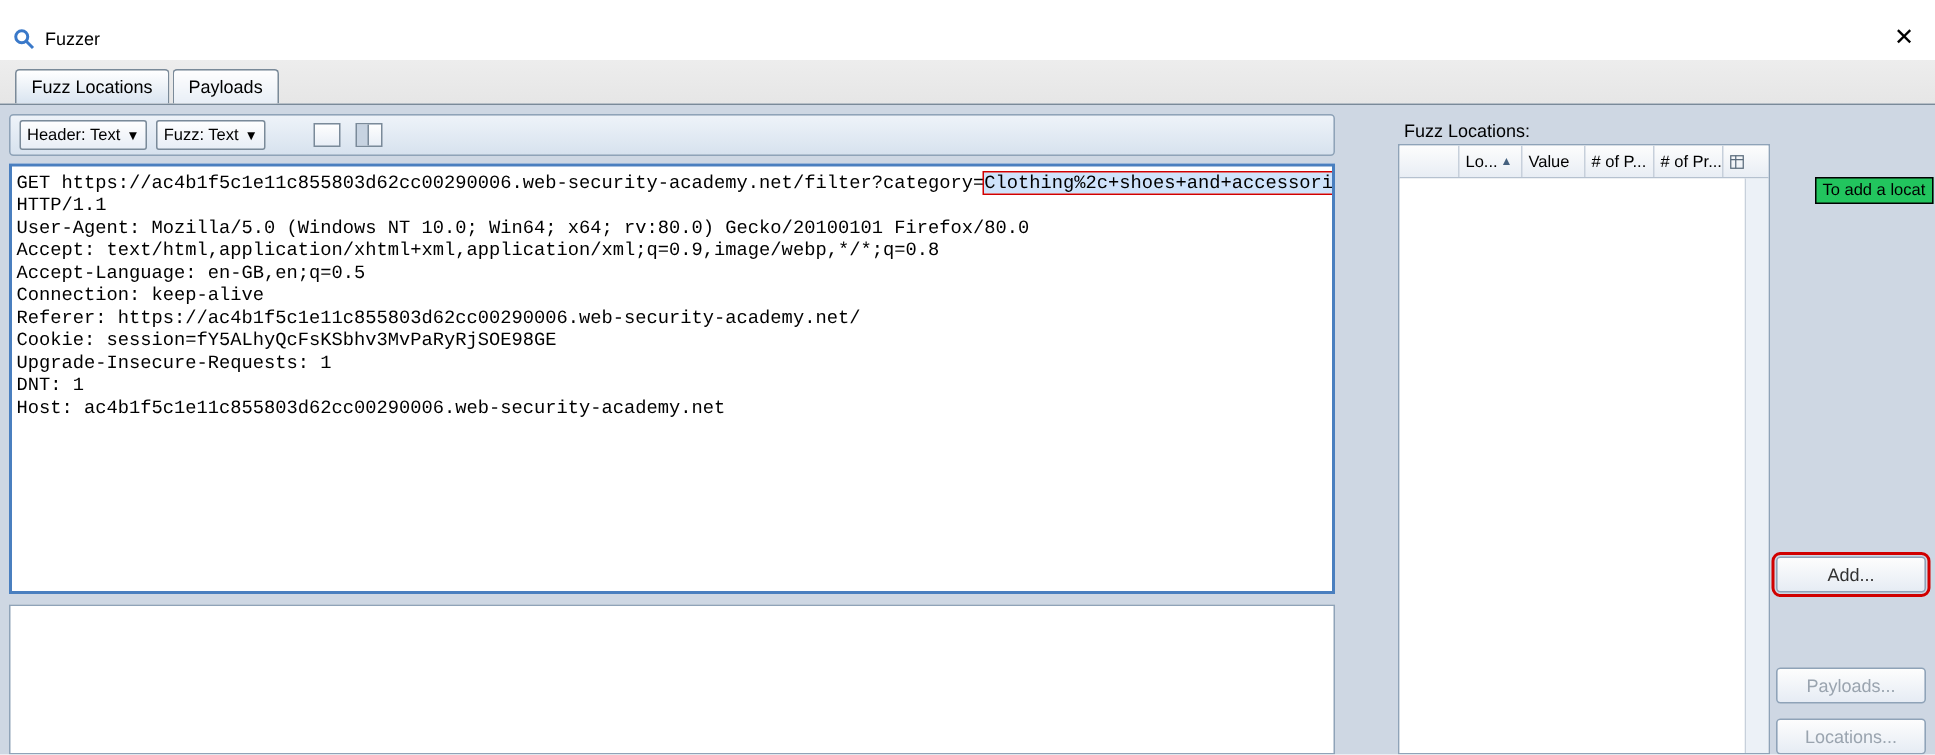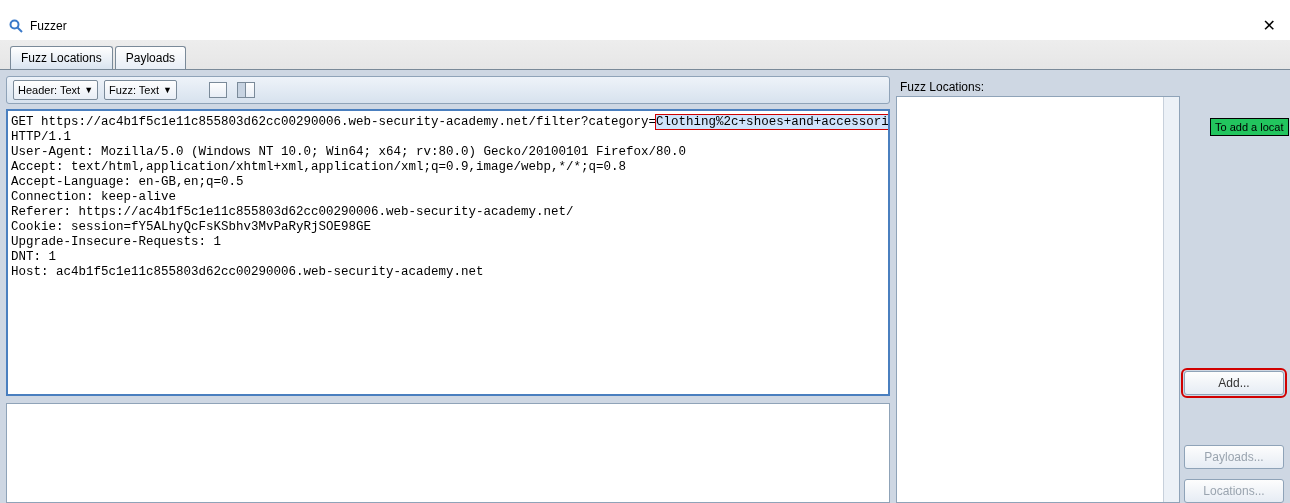--- a/index.html
+++ b/index.html
@@ -7,21 +7,21 @@
   .window { width:1290px; height:503px; display:flex; flex-direction:column; overflow:hidden; }
   .titlebar { height:28px; display:flex; align-items:center; padding:0 8px; background:#fff;margin-top:12px; }
   .titlebar .icon { width:16px; height:16px; margin-right:6px; display:flex; align-items:center; justify-content:center; }
   .titlebar .title { font-size:12px; }
   .titlebar .close { margin-left:auto; font-size:16px; line-height:1; padding:2px 6px; }
   .tabbar { height:30px; display:flex; align-items:flex-end; padding:0 10px; border-bottom:1px solid #7a8a99; background:linear-gradient(#ededed,#e6e6e6); }
   .tab { border:1px solid #7a8a99; border-bottom:none; padding:4px 10px; margin-right:2px; border-radius:3px 3px 0 0; background:linear-gradient(#fefefe,#e8eef6); font-size:12px; cursor:default; }
   .tab.active { background:linear-gradient(#ffffff,#d9e4f0); }
   .content { flex:1; display:flex; background:#ced7e3; padding:6px 6px 0 6px; gap:6px; overflow:hidden; }
   .left { width:884px; display:flex; flex-direction:column; }
-  .right { flex:1; display:flex; flex-direction:column; }
+  .right { flex:1; display:flex; flex-direction:column;margin-left:36px; }
   .toolbar { height:28px; border:1px solid #8fa3b8; background:linear-gradient(#eef3f9,#d7e2ee); border-radius:3px; display:flex; align-items:center; padding:0 6px; gap:6px; }
   .combo { display:inline-flex; align-items:center; border:1px solid #7a8a99; border-radius:2px; background:linear-gradient(#fefefe,#e8eef6); height:20px; padding:0 4px; font-size:11px; }
   .combo .caret { font-size:9px; margin-left:4px; }
   .iconbtn { width:18px; height:16px; border:1px solid #7a8a99; background:linear-gradient(#fefefe,#e8eef6); margin-left:2px; }
   .iconbtn + .iconbtn { margin-left:4px; }
   .iconbtn.half::before { content:""; display:block; width:7px; height:14px; background:#c7d3e1; border-right:1px solid #7a8a99; }
   .reqbox { flex:1; border:2px solid #4a7fbf; background:#fff; margin-top:5px; padding:4px 3px; font-family:"Courier New",monospace; font-size:12.5px; line-height:15px; white-space:pre; overflow:hidden; }
   .sel { background:#cfe3fb; outline:1px solid #d10000; }
   .lowerbox { height:100px; border:1px solid #8fa3b8; background:#fff; margin-top:7px; }
   .rlabel { font-size:12px; padding:4px 2px 2px 4px; }
@@ -95,20 +95,43 @@
 Host: ac4b1f5c1e11c855803d62cc00290006.web-security-academy.net</span></div>
 
       <div class="lowerbox"></div>
     </div>
 
     <div class="right">
       <div class="rlabel">Fuzz Locations:</div>
       <div class="rpane">
 
         <div class="tablewrap">
+          <div class="thead">
+            <div class="th first"></div>
+            <div class="th lo">
+                <span>Lo...</span>
+                <span class="sort">▲</span>
+              </div>
+            <div class="th val">
+                <span>Value</span>
+              </div>
+            <div class="th np1">
+                <span># of P...</span>
+              </div>
+            <div class="th np2">
+                <span># of Pr...</span>
+              </div>
+            <div class="th last">
+              <svg width="12" height="12" viewBox="0 0 12 12">
+                  <rect x="1" y="1" width="10" height="10" fill="none" stroke="#5a6b7c"></rect>
+                  <line x1="1" y1="4" x2="11" y2="4" stroke="#5a6b7c"></line>
+                  <line x1="5" y1="1" x2="5" y2="11" stroke="#5a6b7c"></line>
+                </svg>
+            </div>
+          </div>
           <div style="flex:1; display:flex;">
             <div class="tbody">
             </div>
             <div class="scrollcol"></div>
           </div>
         </div>
 
         <div class="btncol" style="position:relative;justify-content:flex-end;">
           <div class="btn btn-hl">
               <span>Add...</span>

